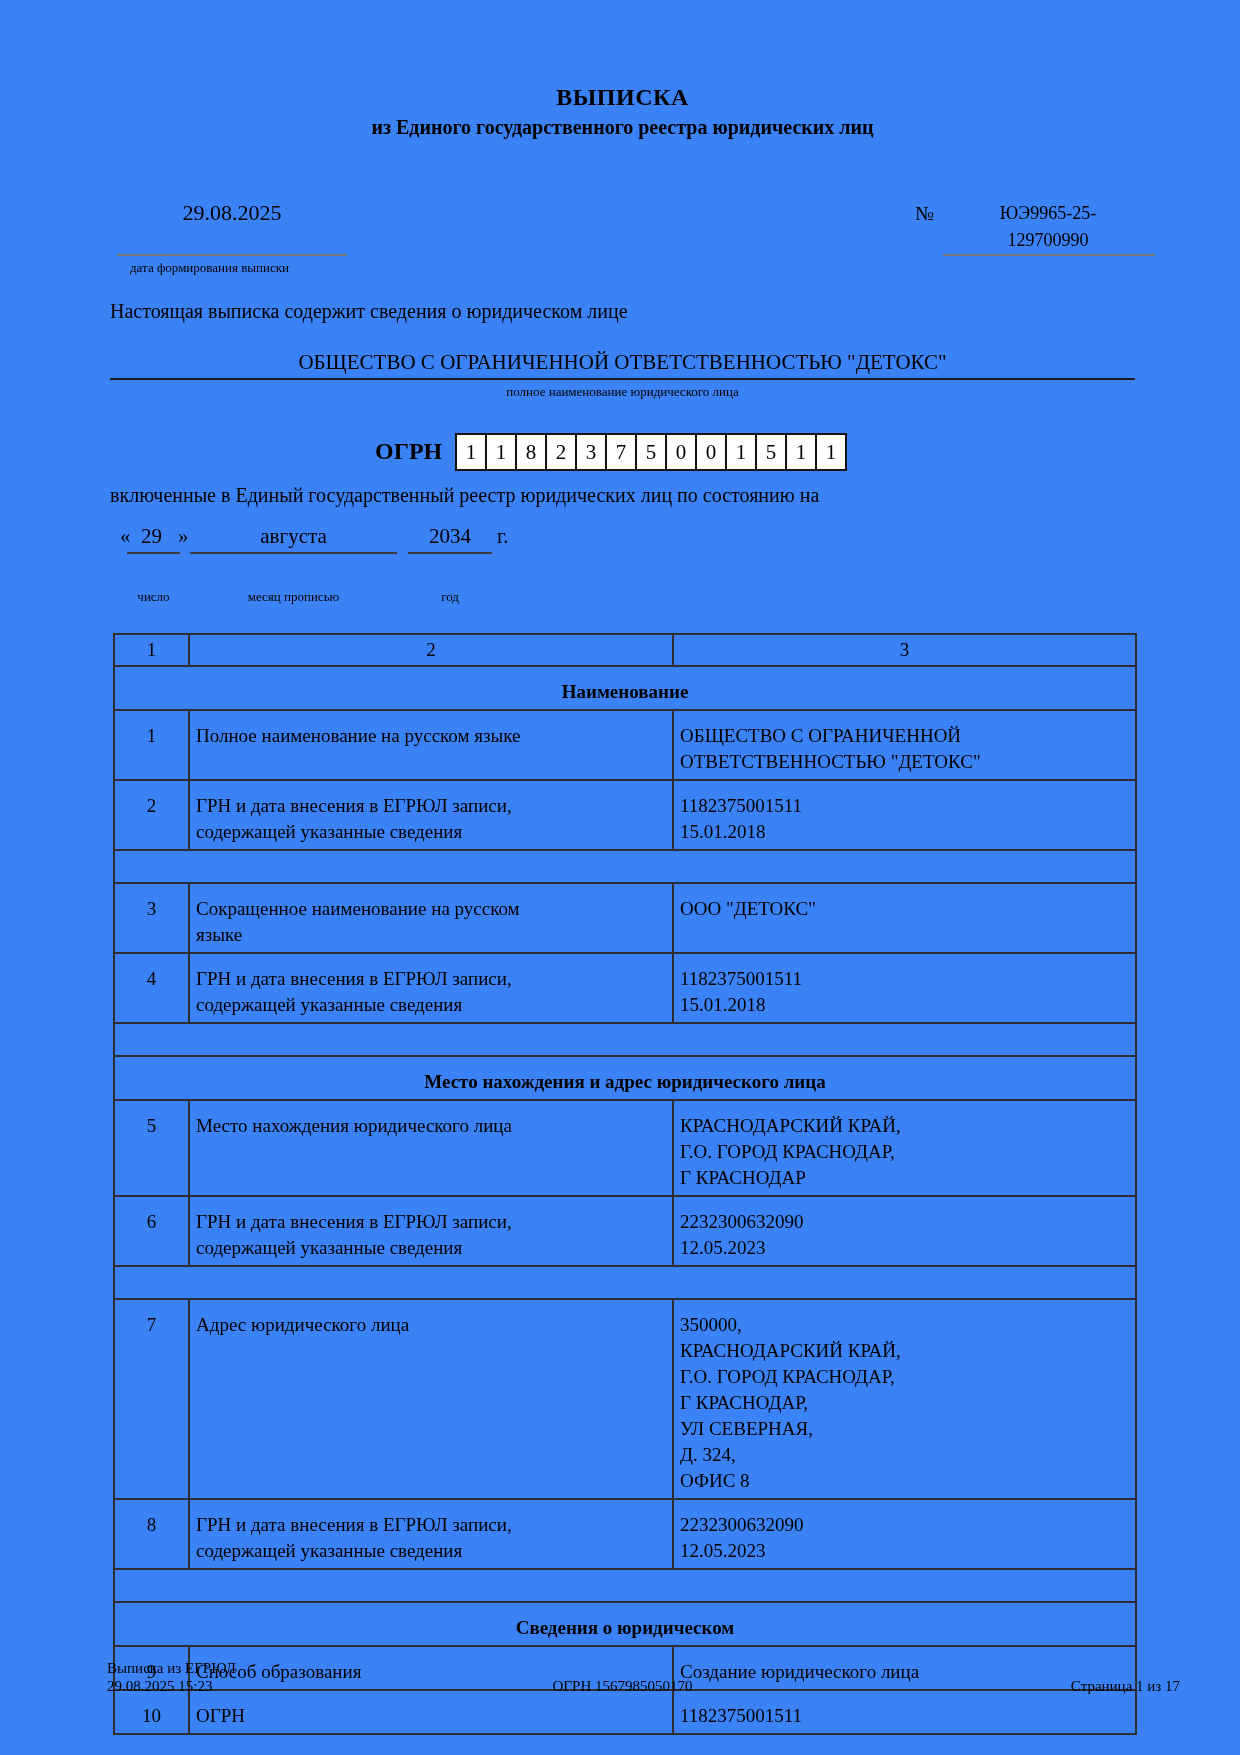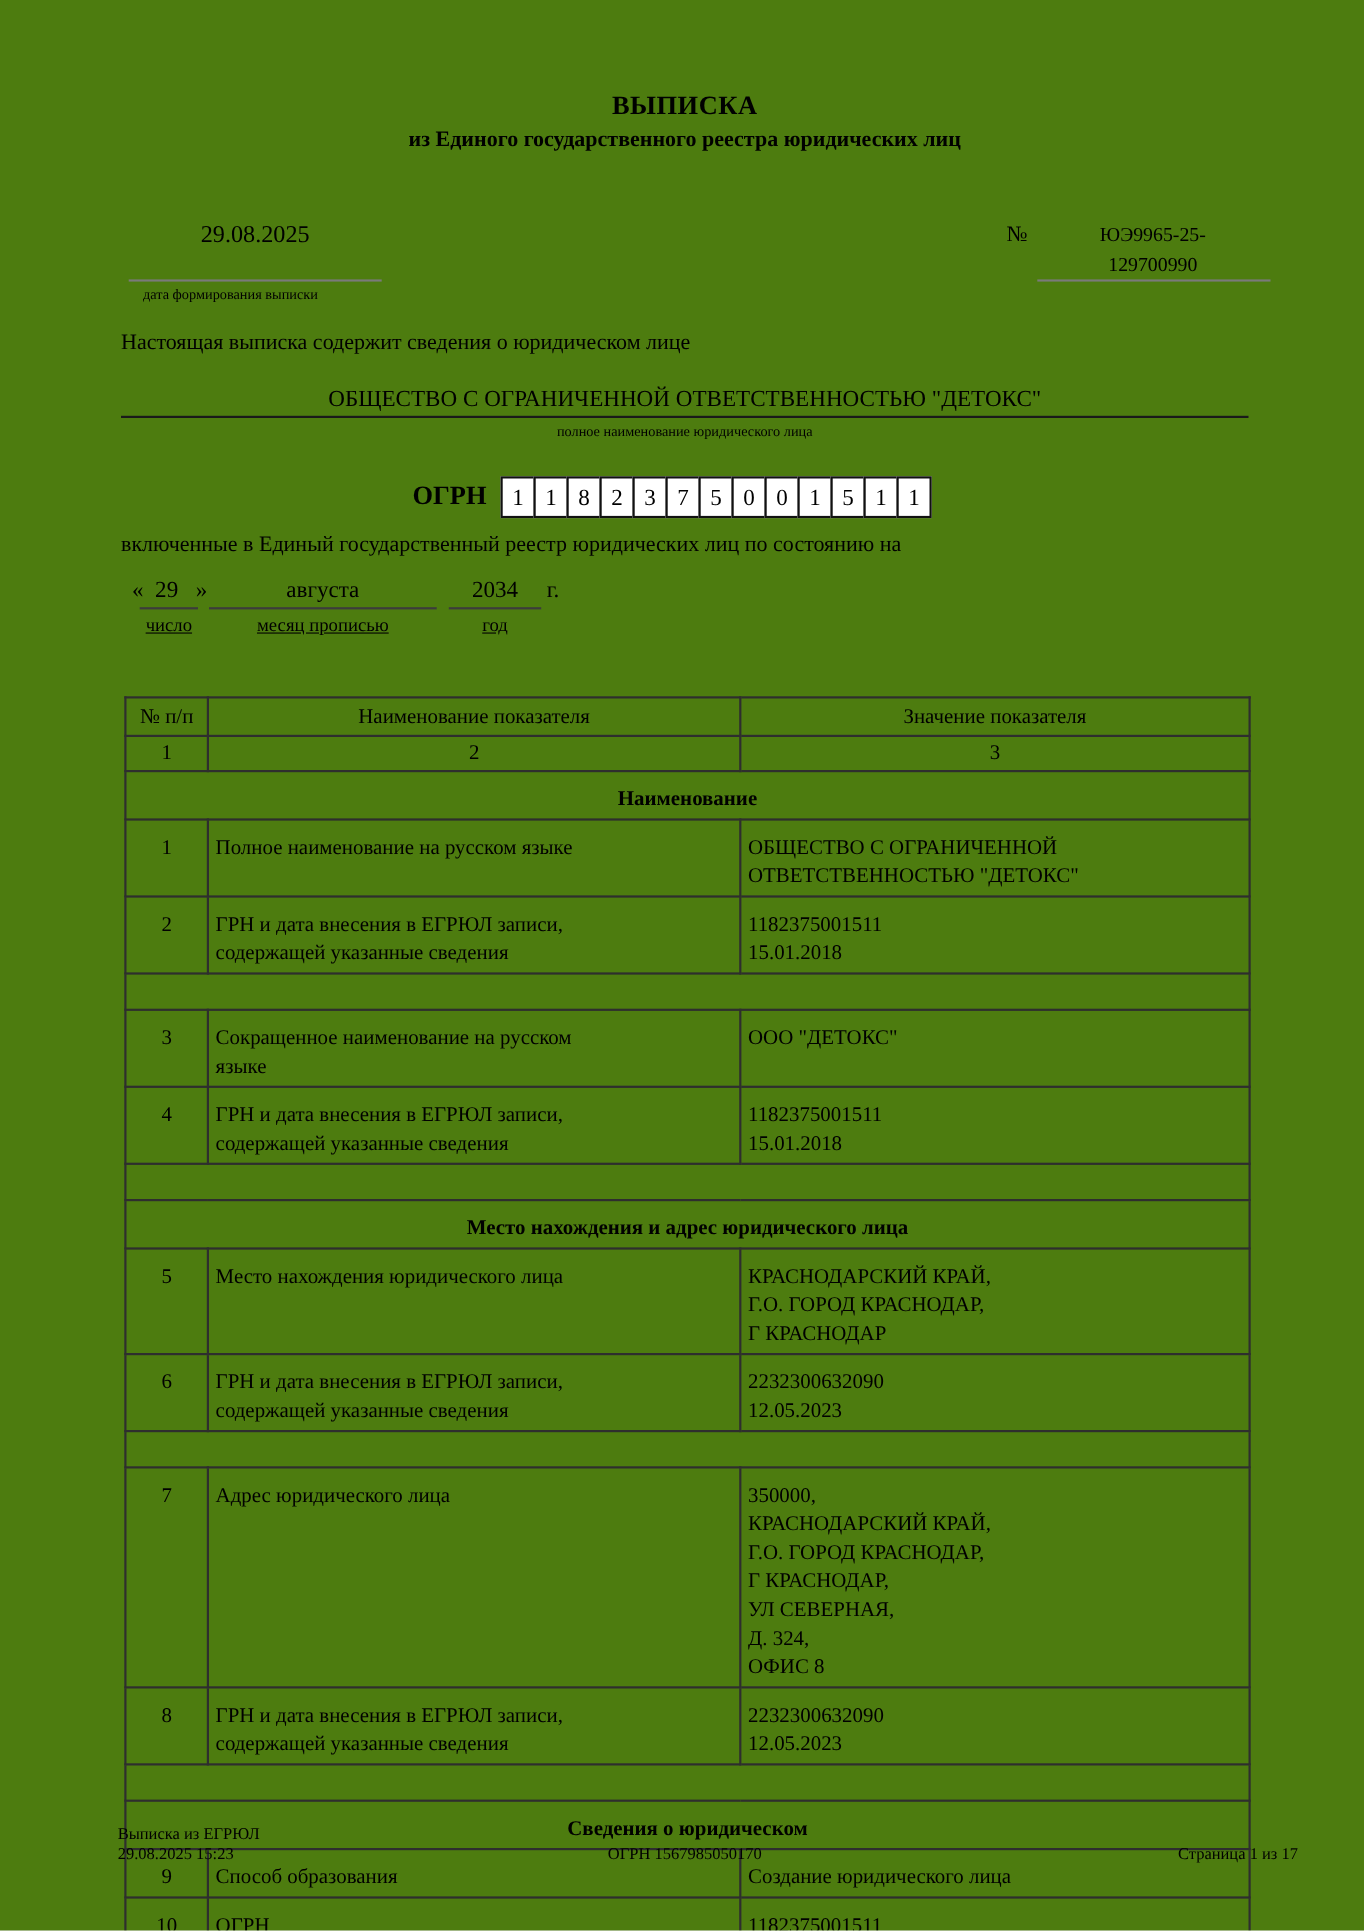--- a/index.html
+++ b/index.html
@@ -1,19 +1,19 @@
 <!DOCTYPE html>
 <html><head>
 <meta charset="utf-8">
 <style>
   html,body{margin:0;padding:0;background:#e8e8e8;}
   .page{
     position:relative;
     width:1240px;height:1755px;
-    background:#4d7c0f;
+    background:#3b82f6;
     font-family:"Liberation Serif","DejaVu Serif",serif;
     color:#000;
     margin:0 auto;
     overflow:hidden;
   }
   .abs{position:absolute;}
   .doc-title{
     left:110px;top:84px;width:1025px;
     text-align:center;font-size:24px;font-weight:bold;letter-spacing:.5px;
   }
@@ -43,21 +43,21 @@
   .state-date{top:524px;font-size:21px;}
   .q-open{left:120px;}
   .day-val{left:141px;}
   .q-close{left:178px;}
   .month-val{left:190px;width:207px;text-align:center;}
   .year-val{left:408px;width:84px;text-align:center;}
   .year-suffix{left:497px;}
   .u-day{left:127px;top:552px;width:53px;height:2px;background:#3c3c3c;}
   .u-month{left:190px;top:552px;width:207px;height:2px;background:#3c3c3c;}
   .u-year{left:408px;top:552px;width:84px;height:2px;background:#3c3c3c;}
-  .lbl{top:559px;font-size:17px;text-align:center;text-decoration:underline;}
+  .lbl{top:589px;font-size:13px;text-align:center;}
   .lbl-day{left:127px;width:53px;}
   .lbl-month{left:190px;width:207px;}
   .lbl-year{left:408px;width:84px;}
   table.main{
     position:absolute;left:113px;top:633px;width:1022px;
     border-collapse:collapse;table-layout:fixed;
     font-size:19px;
   }
   table.main td,table.main th{
     border:2px solid #2e2e2e;
@@ -135,25 +135,20 @@
   <div class="abs lbl lbl-month">месяц прописью</div>
   <div class="abs lbl lbl-year">год</div>
 
   <table class="main">
     <colgroup>
         <col class="c1">
         <col class="c2">
         <col class="c3">
       </colgroup>
     <tbody>
-        <tr class="thead" style="height:35px">
-      <th>№ п/п</th>
-      <th>Наименование показателя</th>
-      <th>Значение показателя</th>
-    </tr>
     <tr class="subhead" style="height:32px">
       <td>1</td>
       <td>2</td>
       <td>3</td>
     </tr>
     <tr class="section" style="height:33px">
       <td colspan="3">Наименование</td>
     </tr>
     <tr style="height:62px">
       <td class="num">1</td>

